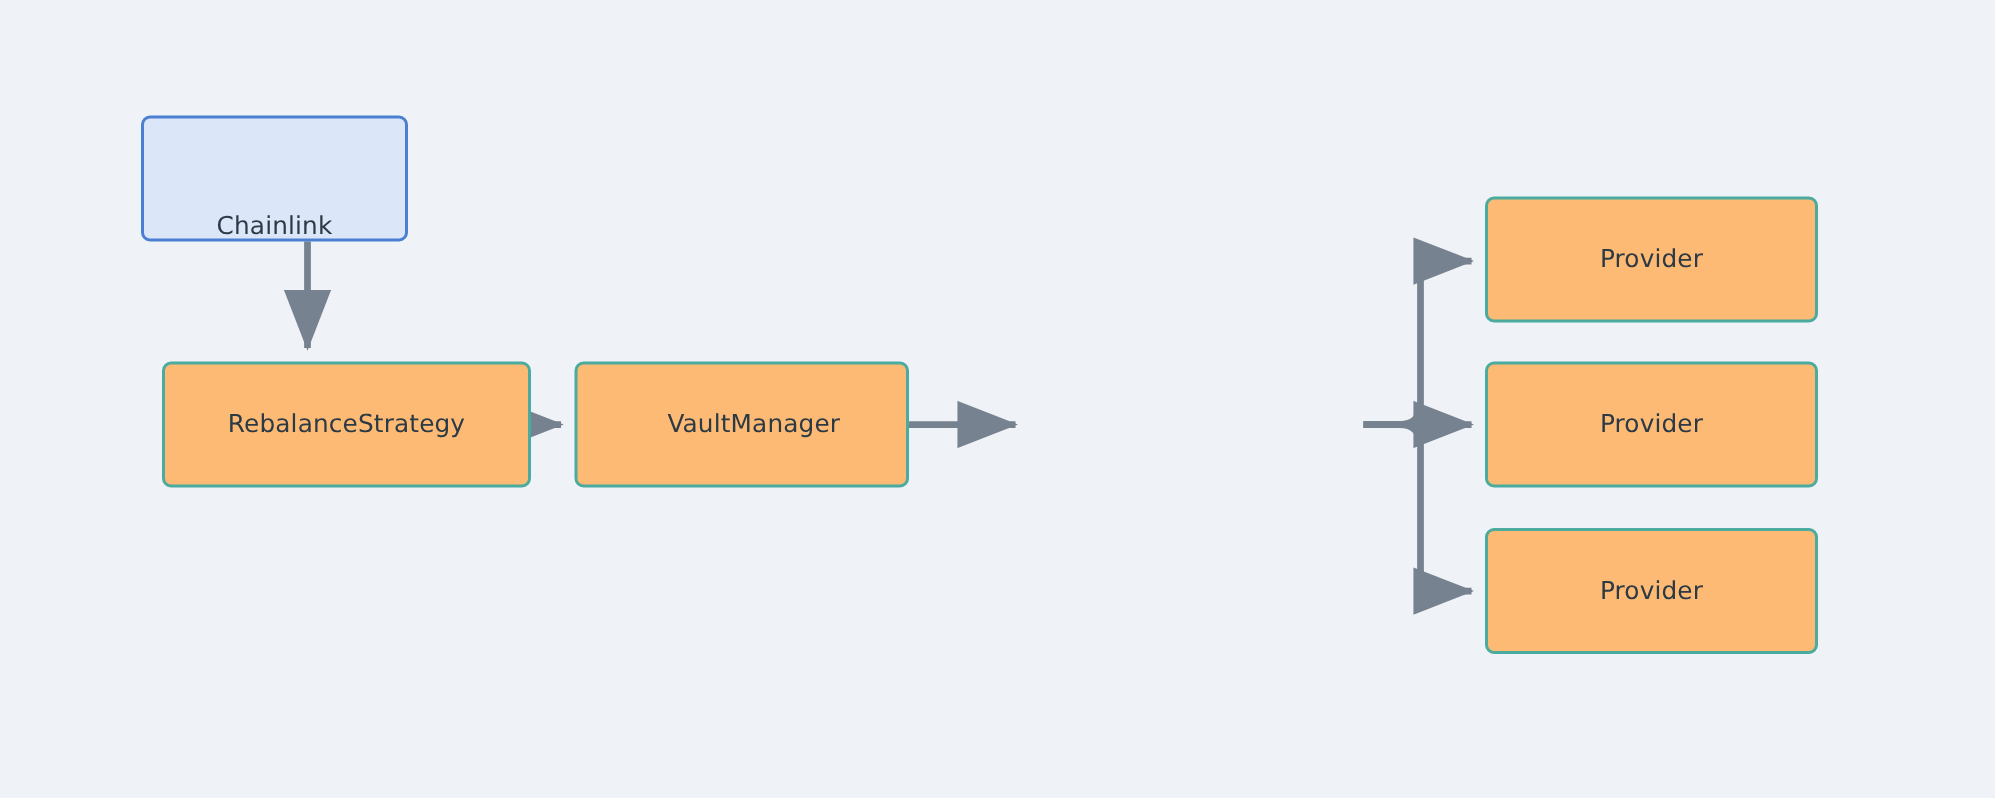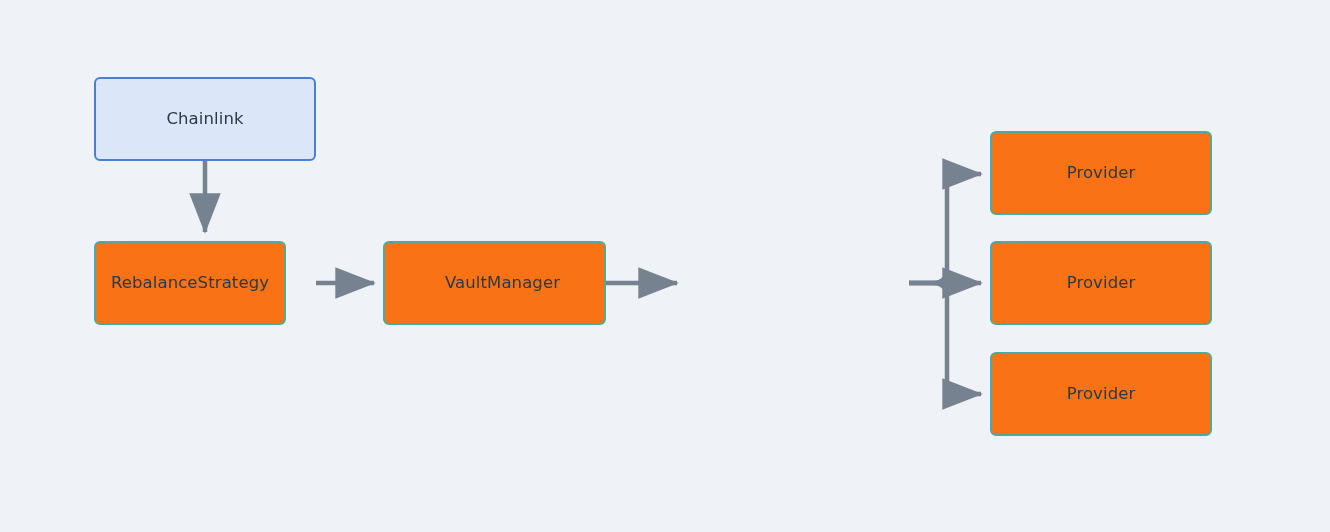--- a/index.html
+++ b/index.html
@@ -41,21 +41,21 @@
     line-height: 1;
     letter-spacing: 0.1px;
     color: #2b3a45;
     white-space: nowrap;
   }
   .node.oracle {
     background: #dce6f9;
     border-color: #4b7fd2;
   }
   .node.service {
-    background: #f97316;
+    background: #fdba74;
     border-color: #4aab9e;
   }
 </style>
 </head>
 <body>
 
 <div id="diagram-canvas">
 
   <svg id="edge-layer" viewBox="0 0 1330 532" width="1330" height="532">
     <defs>
@@ -73,25 +73,25 @@
       <path d="M606,283 L677,283" marker-end="url(#arrowhead)"></path>
 
       <path d="M909,283 L933,283 Q947,283 947,269 L947,188 Q947,174 961,174 L981,174" marker-end="url(#arrowhead)"></path>
 
       <path d="M909,283 L981,283" marker-end="url(#arrowhead)"></path>
 
       <path d="M909,283 L933,283 Q947,283 947,297 L947,380 Q947,394 961,394 L981,394" marker-end="url(#arrowhead)"></path>
     </g>
   </svg>
 
-  <div class="node oracle" style="left:94px; top:77px; width:222px; height:84px;">
+  <div class="node oracle" style="left:94px; top:77px; width:178px; height:84px;align-items:flex-end;">
     <span class="node-label">Chainlink</span>
   </div>
 
-  <div class="node service" style="left:94px; top:241px; width:192px; height:84px;">
+  <div class="node service" style="left:108px; top:241px; width:246px; height:84px;">
     <span class="node-label">RebalanceStrategy</span>
   </div>
 
   <div class="node service" style="left:383px; top:241px; width:223px; height:84px;padding-left:16px;">
     <span class="node-label">VaultManager</span>
   </div>
 
 
   <div class="node service" style="left:990px; top:131px; width:222px; height:84px;">
     <span class="node-label">Provider</span>

